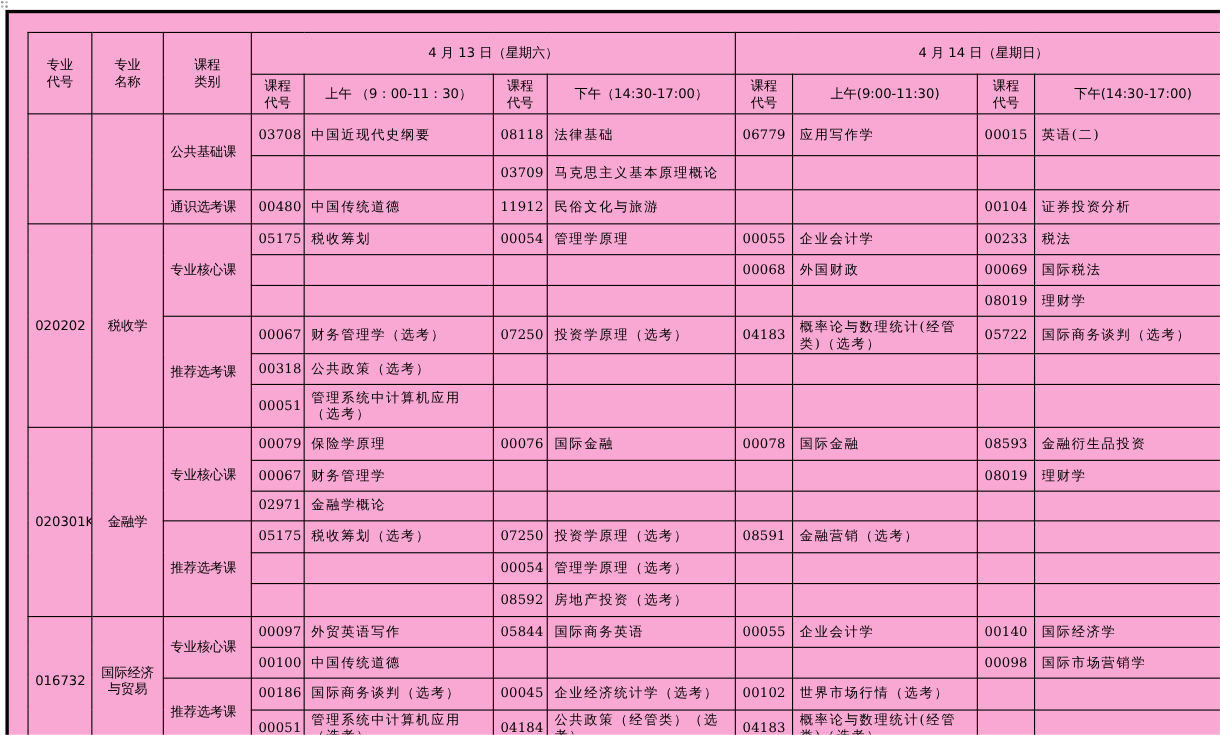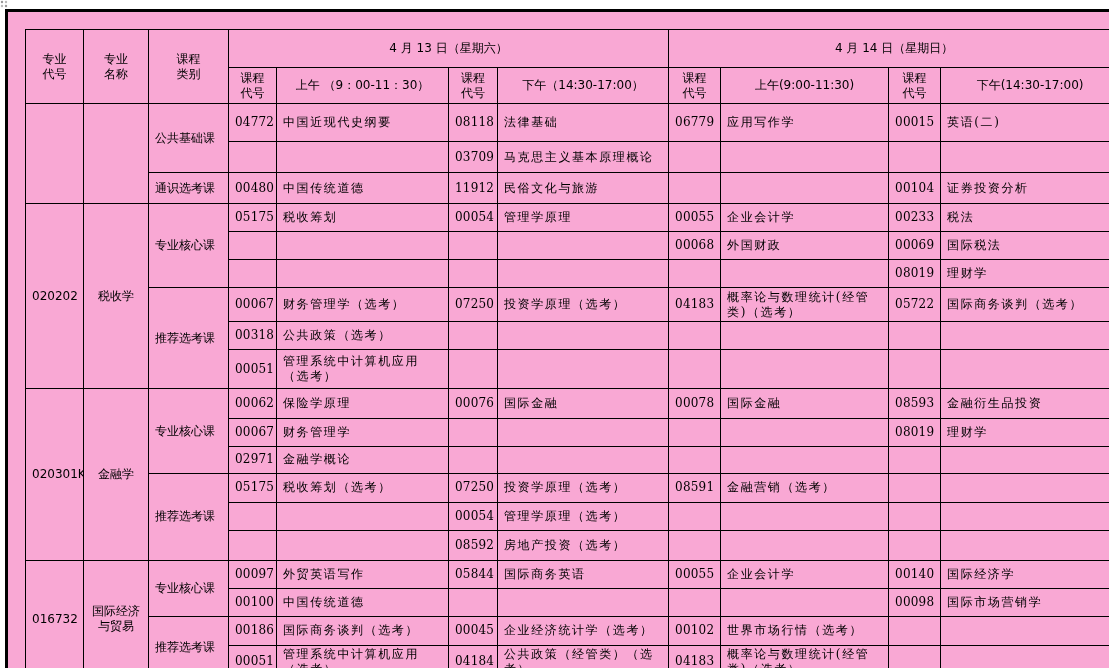--- a/index.html
+++ b/index.html
@@ -61,21 +61,21 @@
       <th>上午(9:00-11:30)</th>
       <th><span>课程</span><br><span>代号</span></th>
       <th>下午(14:30-17:00)</th>
     </tr>
   </thead>
   <tbody id="schedule-body">
         <tr style="height: 38px;">
           <td rowspan="3" class="major-code"></td>
           <td rowspan="3" class="major-name" style="word-break: break-all;"></td>
           <td rowspan="2" class="cat">公共基础课</td>
-          <td class="code">04772</td>
+          <td class="code">03708</td>
           <td class="name">中国近现代史纲要</td>
           <td class="code">08118</td>
           <td class="name">法律基础</td>
           <td class="code">06779</td>
           <td class="name">应用写作学</td>
           <td class="code">00015</td>
           <td class="name">英语(二)</td>
         </tr>
         <tr style="height: 31px; margin-top: 16px;">
           <td class="code"></td>
@@ -159,21 +159,21 @@
           <td class="name"></td>
           <td class="code"></td>
           <td class="name"></td>
           <td class="code"></td>
           <td class="name"></td>
         </tr>
         <tr style="height: 29px;">
           <td rowspan="6" class="major-code">020301K</td>
           <td rowspan="6" class="major-name" style="word-break: break-all;">金融学</td>
           <td rowspan="3" class="cat">专业核心课</td>
-          <td class="code">00062</td>
+          <td class="code">00079</td>
           <td class="name">保险学原理</td>
           <td class="code">00076</td>
           <td class="name">国际金融</td>
           <td class="code">00078</td>
           <td class="name">国际金融</td>
           <td class="code">08593</td>
           <td class="name">金融衍生品投资</td>
         </tr>
         <tr style="height: 28px;">
           <td class="code">00067</td>

